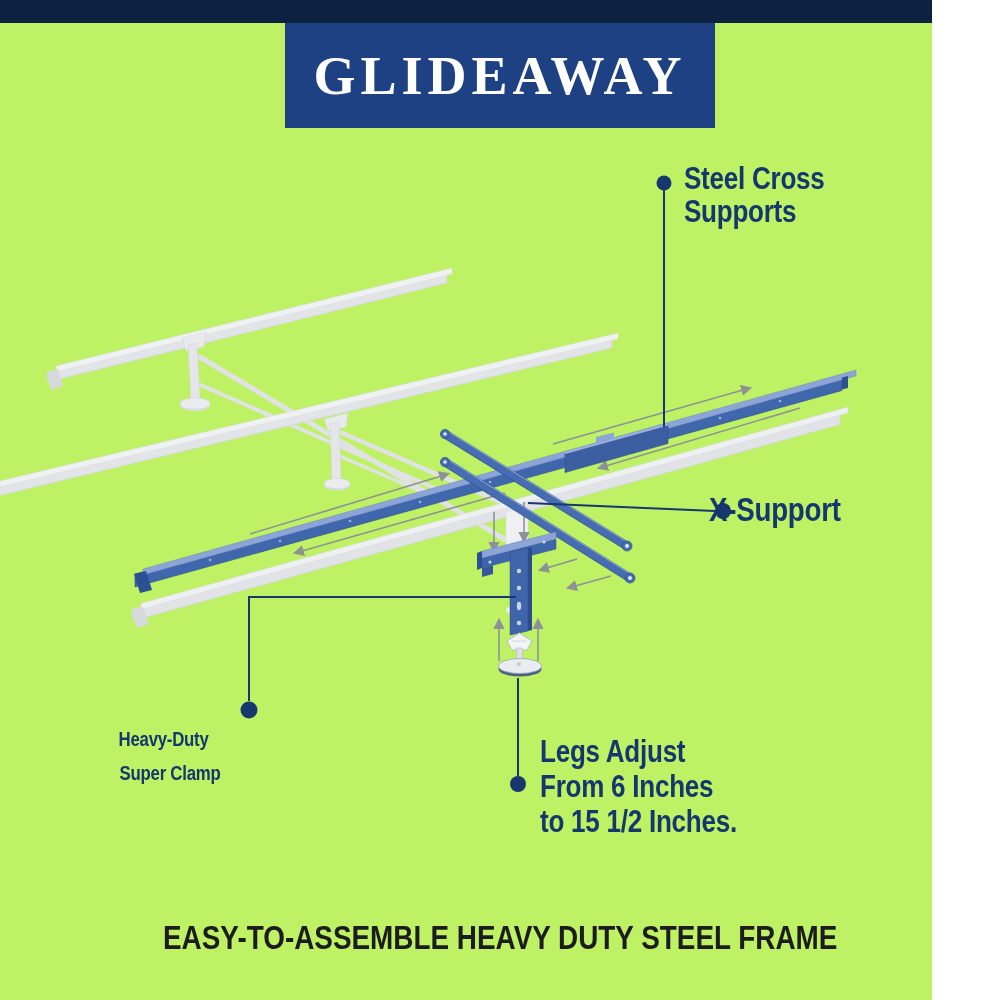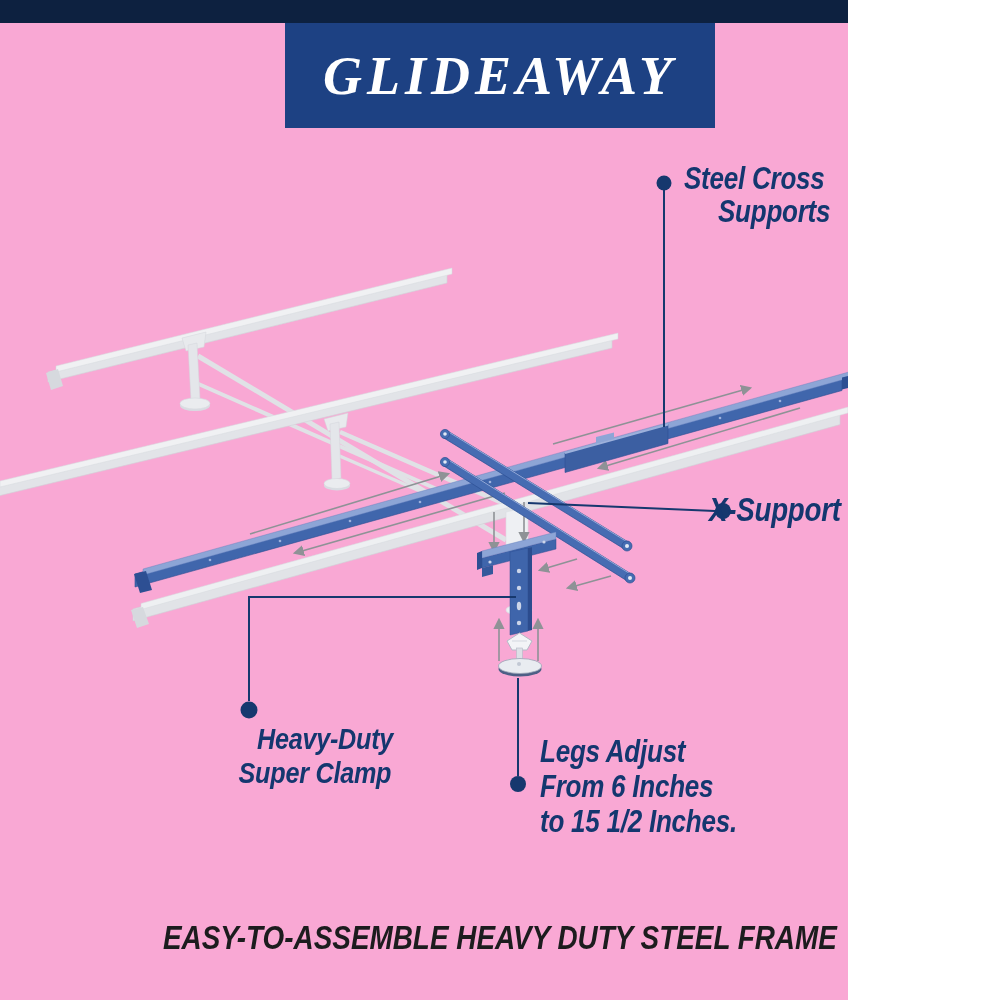--- a/index.html
+++ b/index.html
@@ -1,29 +1,29 @@
 <!DOCTYPE html>
 <html><head>
 <meta charset="utf-8">
 <style>
   html,body{margin:0;padding:0;background:#ffffff;}
-  .stage{position:relative;width:848px;height:1000px;background:#f9a8d4;overflow:hidden;
-         font-family:"Liberation Sans",sans-serif;font-style:italic;}
+  .stage{position:relative;width:932px;height:1000px;background:#bef264;overflow:hidden;
+         font-family:"Liberation Sans",sans-serif;}
   .header-strip{position:absolute;left:0;top:0;width:1000px;height:23px;background:#0d2140;}
   .logo-box{position:absolute;left:285px;top:23px;width:430px;height:105px;background:#1d4183;
             display:flex;align-items:center;justify-content:center;}
   .logo-text{font-family:"Liberation Serif",serif;font-weight:bold;font-size:54px;color:#ffffff;
              letter-spacing:5px;}
   .illustration{position:absolute;left:0;top:130px;width:1000px;height:770px;}
   .lbl{position:absolute;font-weight:bold;color:#14376f;letter-spacing:-0.3px;}
   .cond{display:inline-block;transform:scaleX(0.84);transform-origin:0 50%;white-space:nowrap;}
   .condc{display:inline-block;transform:scaleX(0.84);transform-origin:50% 50%;white-space:nowrap;}
-  .lbl-steel{left:684px;top:162px;font-size:31px;line-height:33px;text-align:right;}
+  .lbl-steel{left:684px;top:162px;font-size:31px;line-height:33px;}
   .lbl-xsupport{left:709px;top:492px;font-size:33px;line-height:36px;}
-  .lbl-clamp{left:110px;top:722px;width:296px;font-size:30px;line-height:34px;text-align:right;}
+  .lbl-clamp{left:110px;top:722px;width:296px;font-size:20px;line-height:34px;text-align:left;}
   .lbl-legs{left:540px;top:734px;font-size:31px;line-height:35px;}
   .caption{position:absolute;left:0;top:918px;width:1000px;text-align:center;font-weight:bold;
            font-size:34px;color:#1c1c1e;letter-spacing:0;}
   .caption .condc{transform:scaleX(0.82);}
 </style>
 </head>
 <body>
 
 <div class="stage">
 

